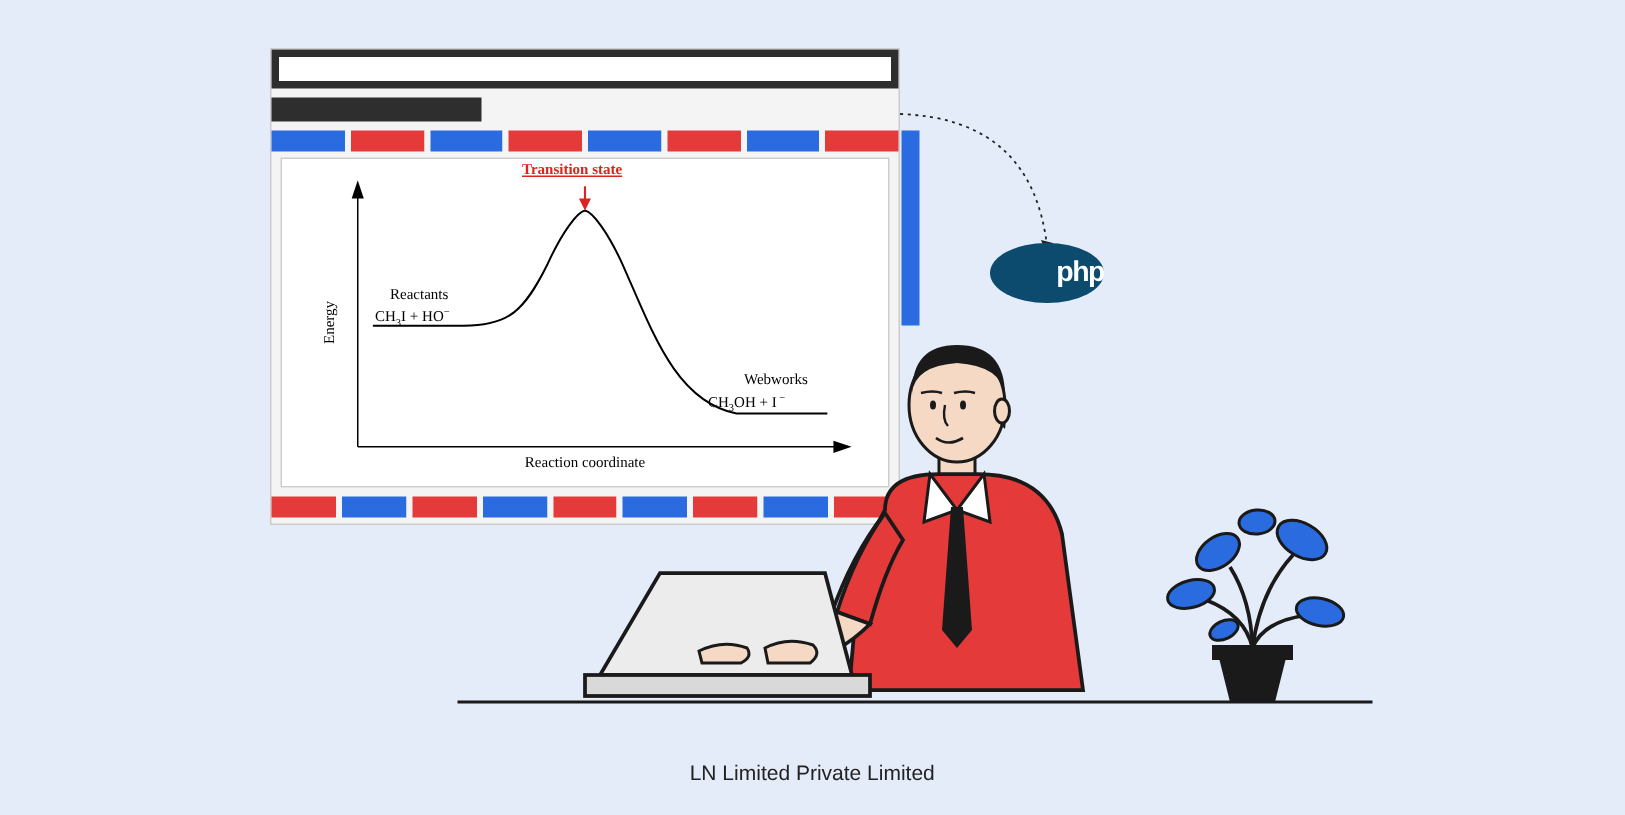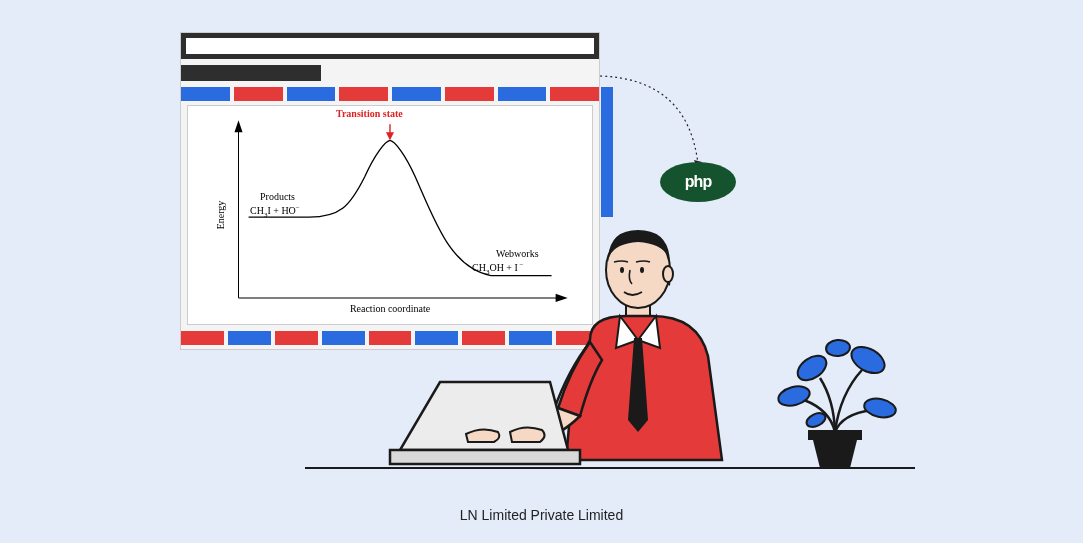--- a/index.html
+++ b/index.html
@@ -80,28 +80,28 @@
     position: absolute;
     bottom: 10px; left: 50%;
     transform: translateX(-50%);
     font-size: 10px;
     font-family: "Times New Roman", serif;
   }
   .php-badge {
     position: absolute;
     left: 660px; top: 162px;
     width: 76px; height: 40px;
-    background: #14532d;
+    background: #0c4a6e;
     border-radius: 50%/50%;
     display: flex;
     align-items: center;
-    justify-content: center;
+    justify-content: flex-end;
     color: #fff;
     font-weight: bold;
-    font-size: 16px;
+    font-size: 19px;
     letter-spacing: -1px;
   }
   .dashed-path {
     position: absolute;
     left: 598px; top: 74px;
     width: 130px; height: 100px;
     pointer-events: none;
   }
   .person {
     position: absolute;
@@ -174,22 +174,22 @@
                L 120 110
                C 150 110 160 100 175 70
                C 185 48 195 35 200 34
                C 205 35 215 48 225 70
                C 245 115 260 160 300 168
                L 360 168" fill="none" stroke="#000" stroke-width="1.3"></path>
 
       <line x1="200" y1="18" x2="200" y2="30" stroke="#d22" stroke-width="1.4"></line>
       <polygon points="200,34 196,26 204,26" fill="#d22"></polygon>
     </svg>
-    <div class="chart-label red-label" style="left:148px; top:2px;">Transition state</div>
-    <div class="chart-label" style="left:72px; top:85px;">Products</div>
+    <div class="chart-label red-label" style="left:160px; top:2px;text-decoration:underline;">Transition state</div>
+    <div class="chart-label" style="left:72px; top:85px;">Reactants</div>
     <div class="chart-label" style="left:62px; top:98px;">CH<sub>3</sub>I + HO<sup>−</sup></div>
     <div class="chart-label" style="left:308px; top:142px;">Webworks</div>
     <div class="chart-label" style="left:284px; top:155px;">CH<sub>3</sub>OH + I<sup>&nbsp;−</sup></div>
     <div class="y-label">Energy</div>
     <div class="x-label">Reaction coordinate</div>
   </div>
 
   <div class="stripes-bottom">
     <div class="stripe red"></div>
       <div class="gap"></div>

